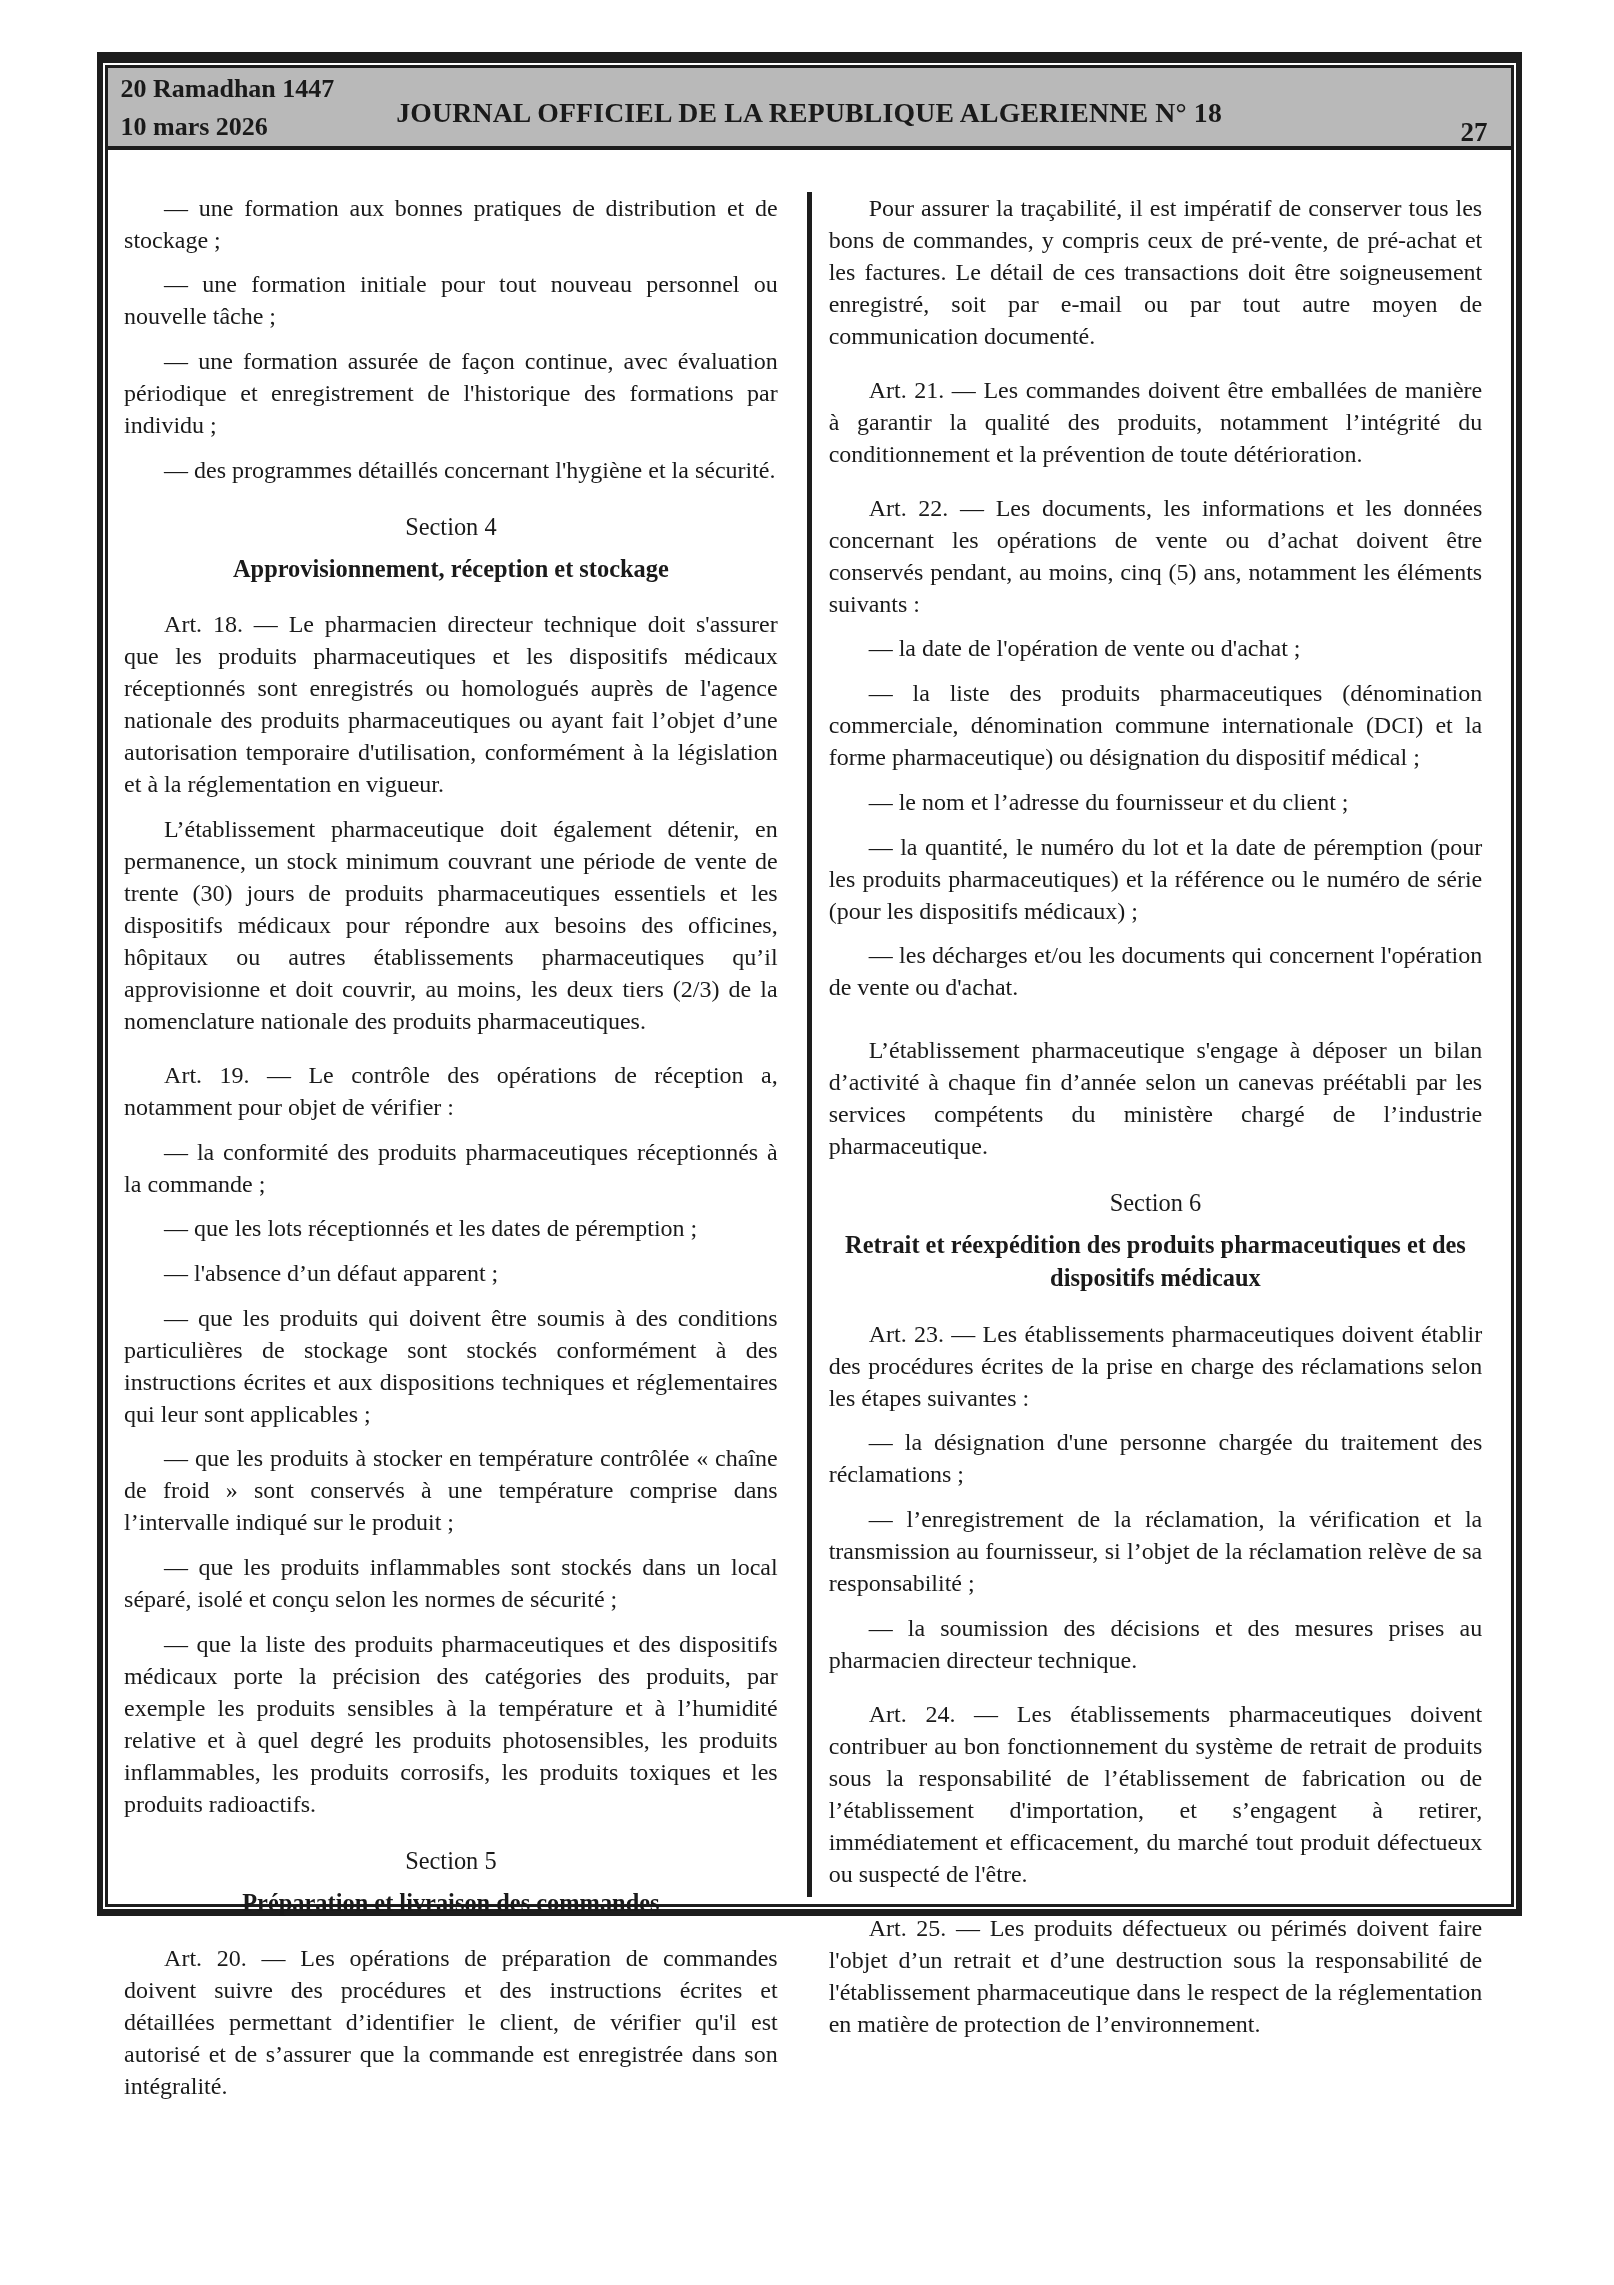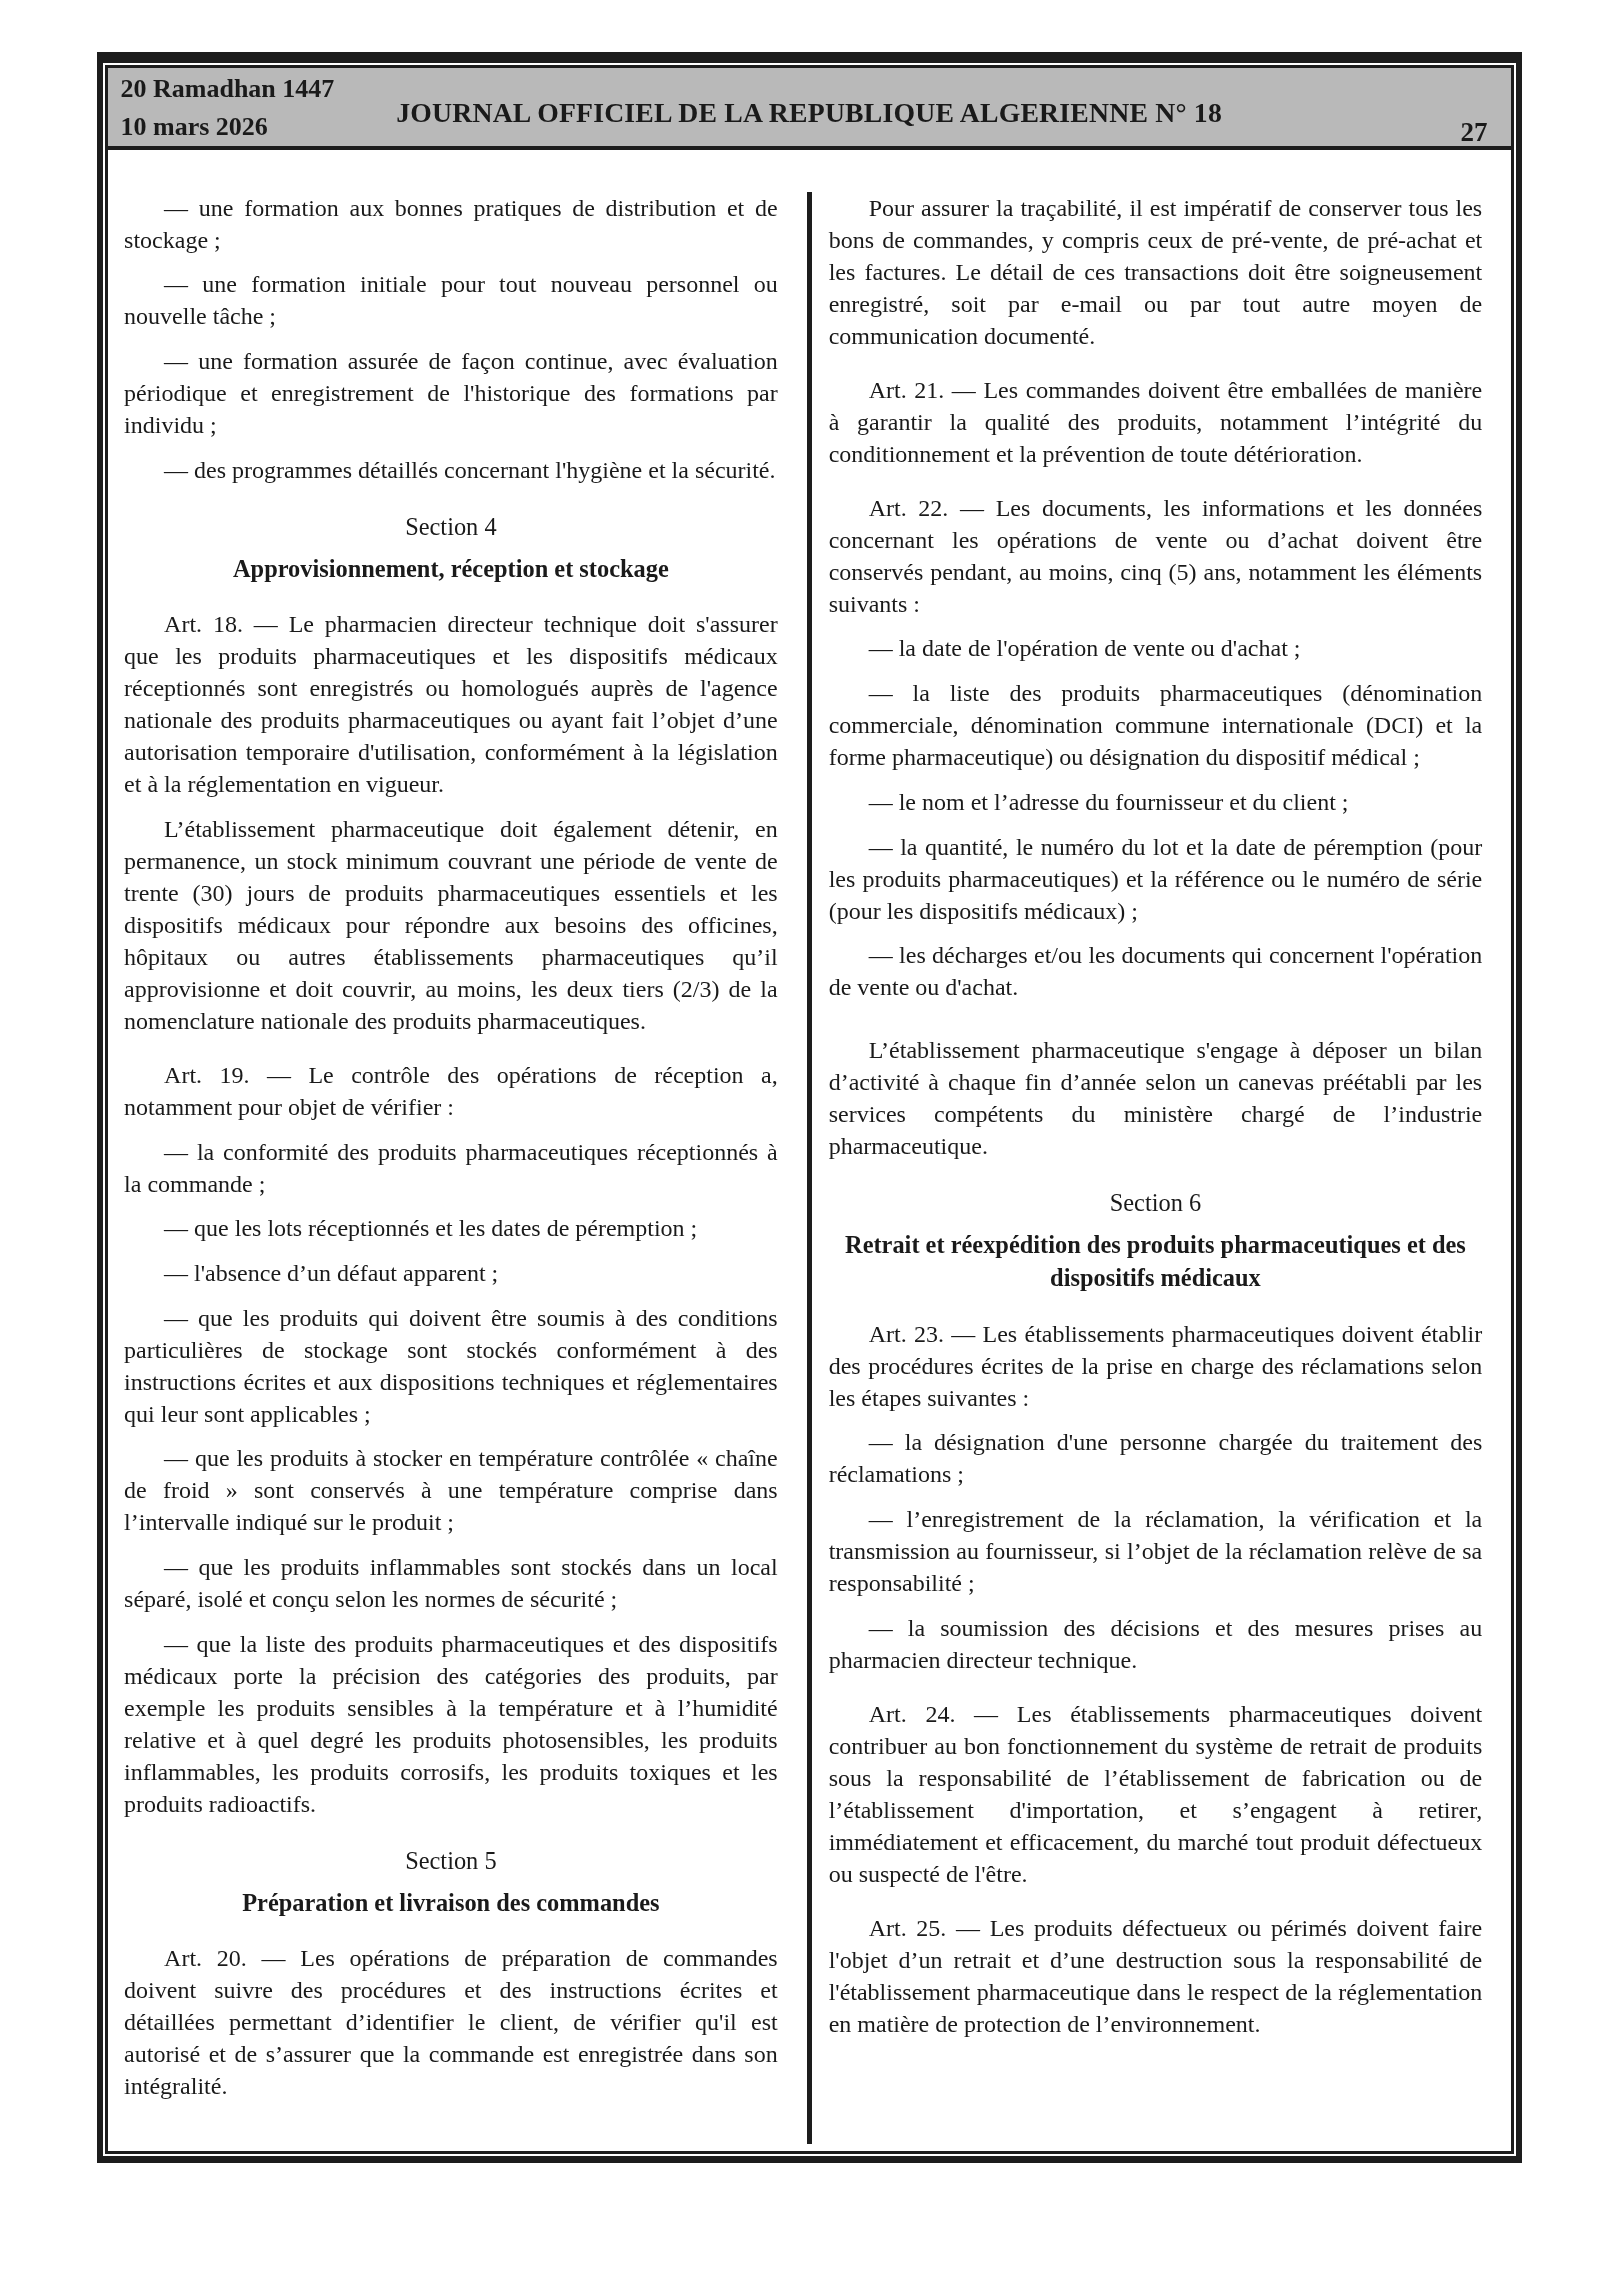--- a/index.html
+++ b/index.html
@@ -8,21 +8,21 @@
     --header-bg:#b9b9b9;
     --text:#1a1a1a;
     --page-bg:#ffffff;
   }
   *{margin:0;padding:0;box-sizing:border-box;}
   html,body{width:1615px;height:2285px;background:var(--page-bg);
     font-family:"Liberation Serif","DejaVu Serif",serif;color:var(--text);}
   body{position:relative;overflow:hidden;}
 
   .frame-outer{
-    position:absolute;left:97px;top:52px;width:1425px;height:2111px;
+    position:absolute;left:97px;top:52px;width:1425px;height:1864px;
     border:6.3px solid var(--frame-border);
     border-top-width:11px;border-bottom-width:7.2px;
   }
   .frame-inner{
     position:absolute;inset:1.8px;
     border:3.6px solid var(--frame-border);
   }
 
   .header-bar{
     position:absolute;top:0;left:0;right:0;height:82px;

